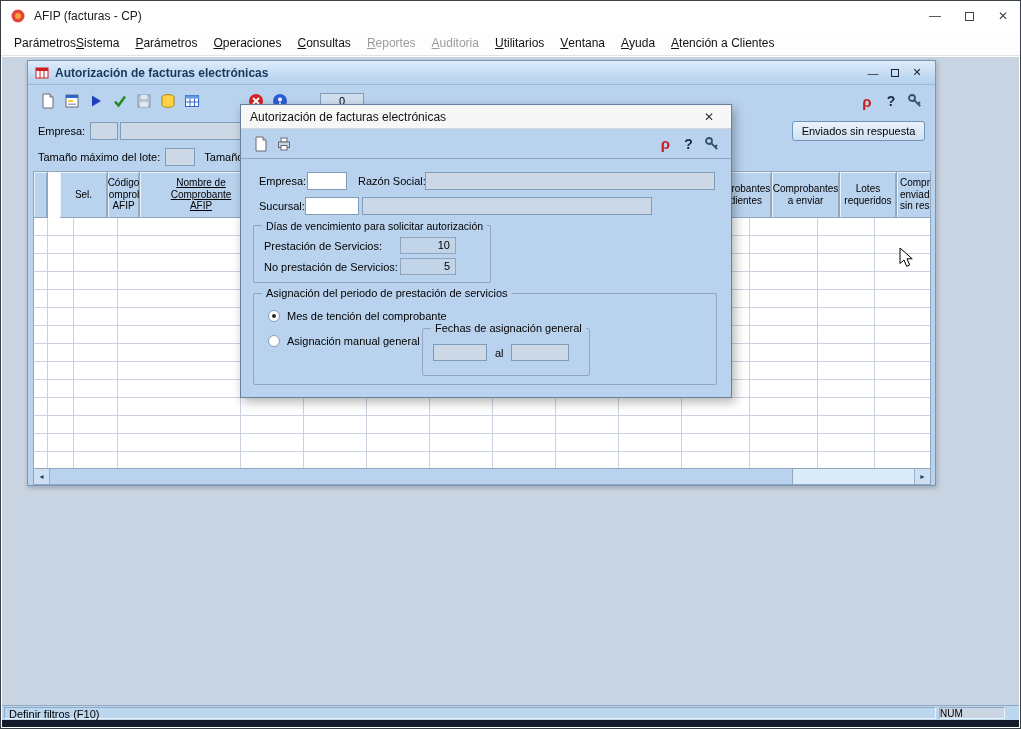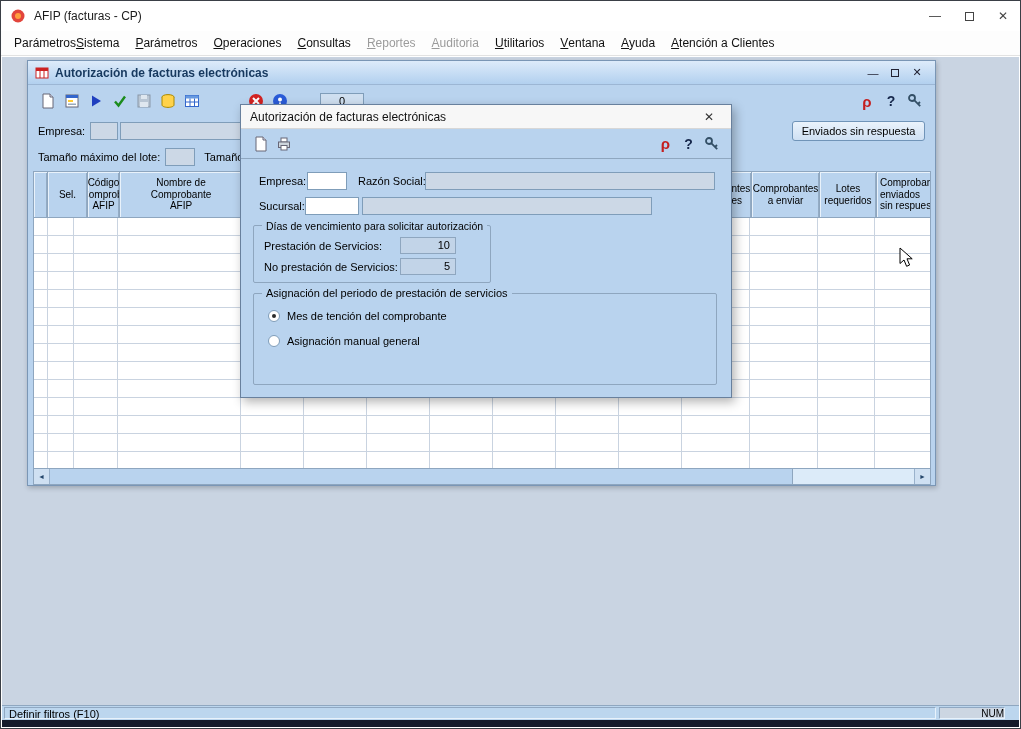--- a/index.html
+++ b/index.html
@@ -81,21 +81,21 @@
 
   .radio { display:flex; align-items:center; position:absolute; }
   .radio .dot { width:12px; height:12px; border-radius:50%; background:#fff; border:1px solid #7f9db9; position:relative; flex:none; }
   .radio.checked .dot::after { content:""; position:absolute; left:3px; top:3px; width:4px; height:4px; border-radius:50%; background:#2b2b2b; }
   .radio .rlabel { margin-left:7px; }
 
   
   .statusbar { position:absolute; left:1px; right:1px; bottom:8px; height:15px; background:#bcd6ee; border-top:1px solid #8fa7c0; }
   .status-left { position:absolute; left:2px; top:1px; width:932px; height:12px; line-height:12px; padding-left:4px;
                  border:1px solid; border-color:#90a8c2 #e8f2fb #e8f2fb #90a8c2; }
-  .status-num { position:absolute; right:14px; top:1px; width:66px; height:12px; line-height:12px; text-align:right;
+  .status-num { position:absolute; right:14px; top:1px; width:66px; height:12px; line-height:12px; text-align:left;
                 background:#ccd6e2; border:1px solid; border-color:#90a8c2 #e8f2fb #e8f2fb #90a8c2; font-size:10px; }
   .darkstrip { position:absolute; left:1px; right:1px; bottom:1px; height:7px; background:#141a2a; }
 
   .cursor { position:absolute; left:897px; top:190px; z-index:50; }
 </style>
 </head>
 <body>
 
 <div class="window">
 
@@ -231,25 +231,25 @@
 
       <div class="frow row-tamano">
         <span class="flabel">Tamaño máximo del lote:</span>
         <input class="inp dis" style="width: 30px;" value="">
         <span class="flabel" style="margin-left:9px;">Tamaño del</span>
       </div>
 
       <div class="grid">
         <div class="ghead">
             <div class="hcell" style="width: 14px;"></div>
-            <div class="hcell" style="width: 40px;">Sel.</div>
+            <div class="hcell" style="width: 48px; margin-left: 12px;">Sel.</div>
             <div class="hcell" style="width: 32px;">Código
 Comprob.
 AFIP</div>
-            <div class="hcell" style="width: 123px;">Nombre de
+            <div class="hcell" style="width: 123px; text-decoration: underline;">Nombre de
 Comprobante
 AFIP</div>
             <div class="hcell" style="width: 63px;"></div>
             <div class="hcell" style="width: 63px;"></div>
             <div class="hcell" style="width: 63px;"></div>
             <div class="hcell" style="width: 63px;"></div>
             <div class="hcell" style="width: 63px;"></div>
             <div class="hcell" style="width: 63px;"></div>
             <div class="hcell" style="width: 63px;"></div>
             <div class="hcell" style="width: 68px;">Comprobantes
@@ -570,20 +570,26 @@
 
           <div class="radio checked" style="left:14px; top:16px;">
             <span class="dot"></span>
             <span class="rlabel">Mes de tención del comprobante</span>
           </div>
           <div class="radio" style="left:14px; top:41px;">
             <span class="dot"></span>
             <span class="rlabel">Asignación manual general</span>
           </div>
 
+          <div class="groupbox" style="left:168px; top:34px; width:168px; height:48px;">
+            <span class="gb-title">Fechas de asignación general</span>
+            <input class="inp dis abs" style="left: 10px; top: 15px; width: 54px; height: 17px;" value="">
+            <span class="abs" style="left:72px; top:18px;">al</span>
+            <input class="inp dis abs" style="left: 88px; top: 15px; width: 58px; height: 17px;" value="">
+          </div>
         </div>
       </div>
     </div>
 
     <svg class="cursor" width="15" height="22" viewBox="0 0 15 22">
       <polygon points="1,1 1,16.5 5,13 7.6,19.3 10.6,18 8,11.8 13.2,11.8" fill="#fff" stroke="#000" stroke-width="1"></polygon>
     </svg>
   </div>
 
   <div class="statusbar">

